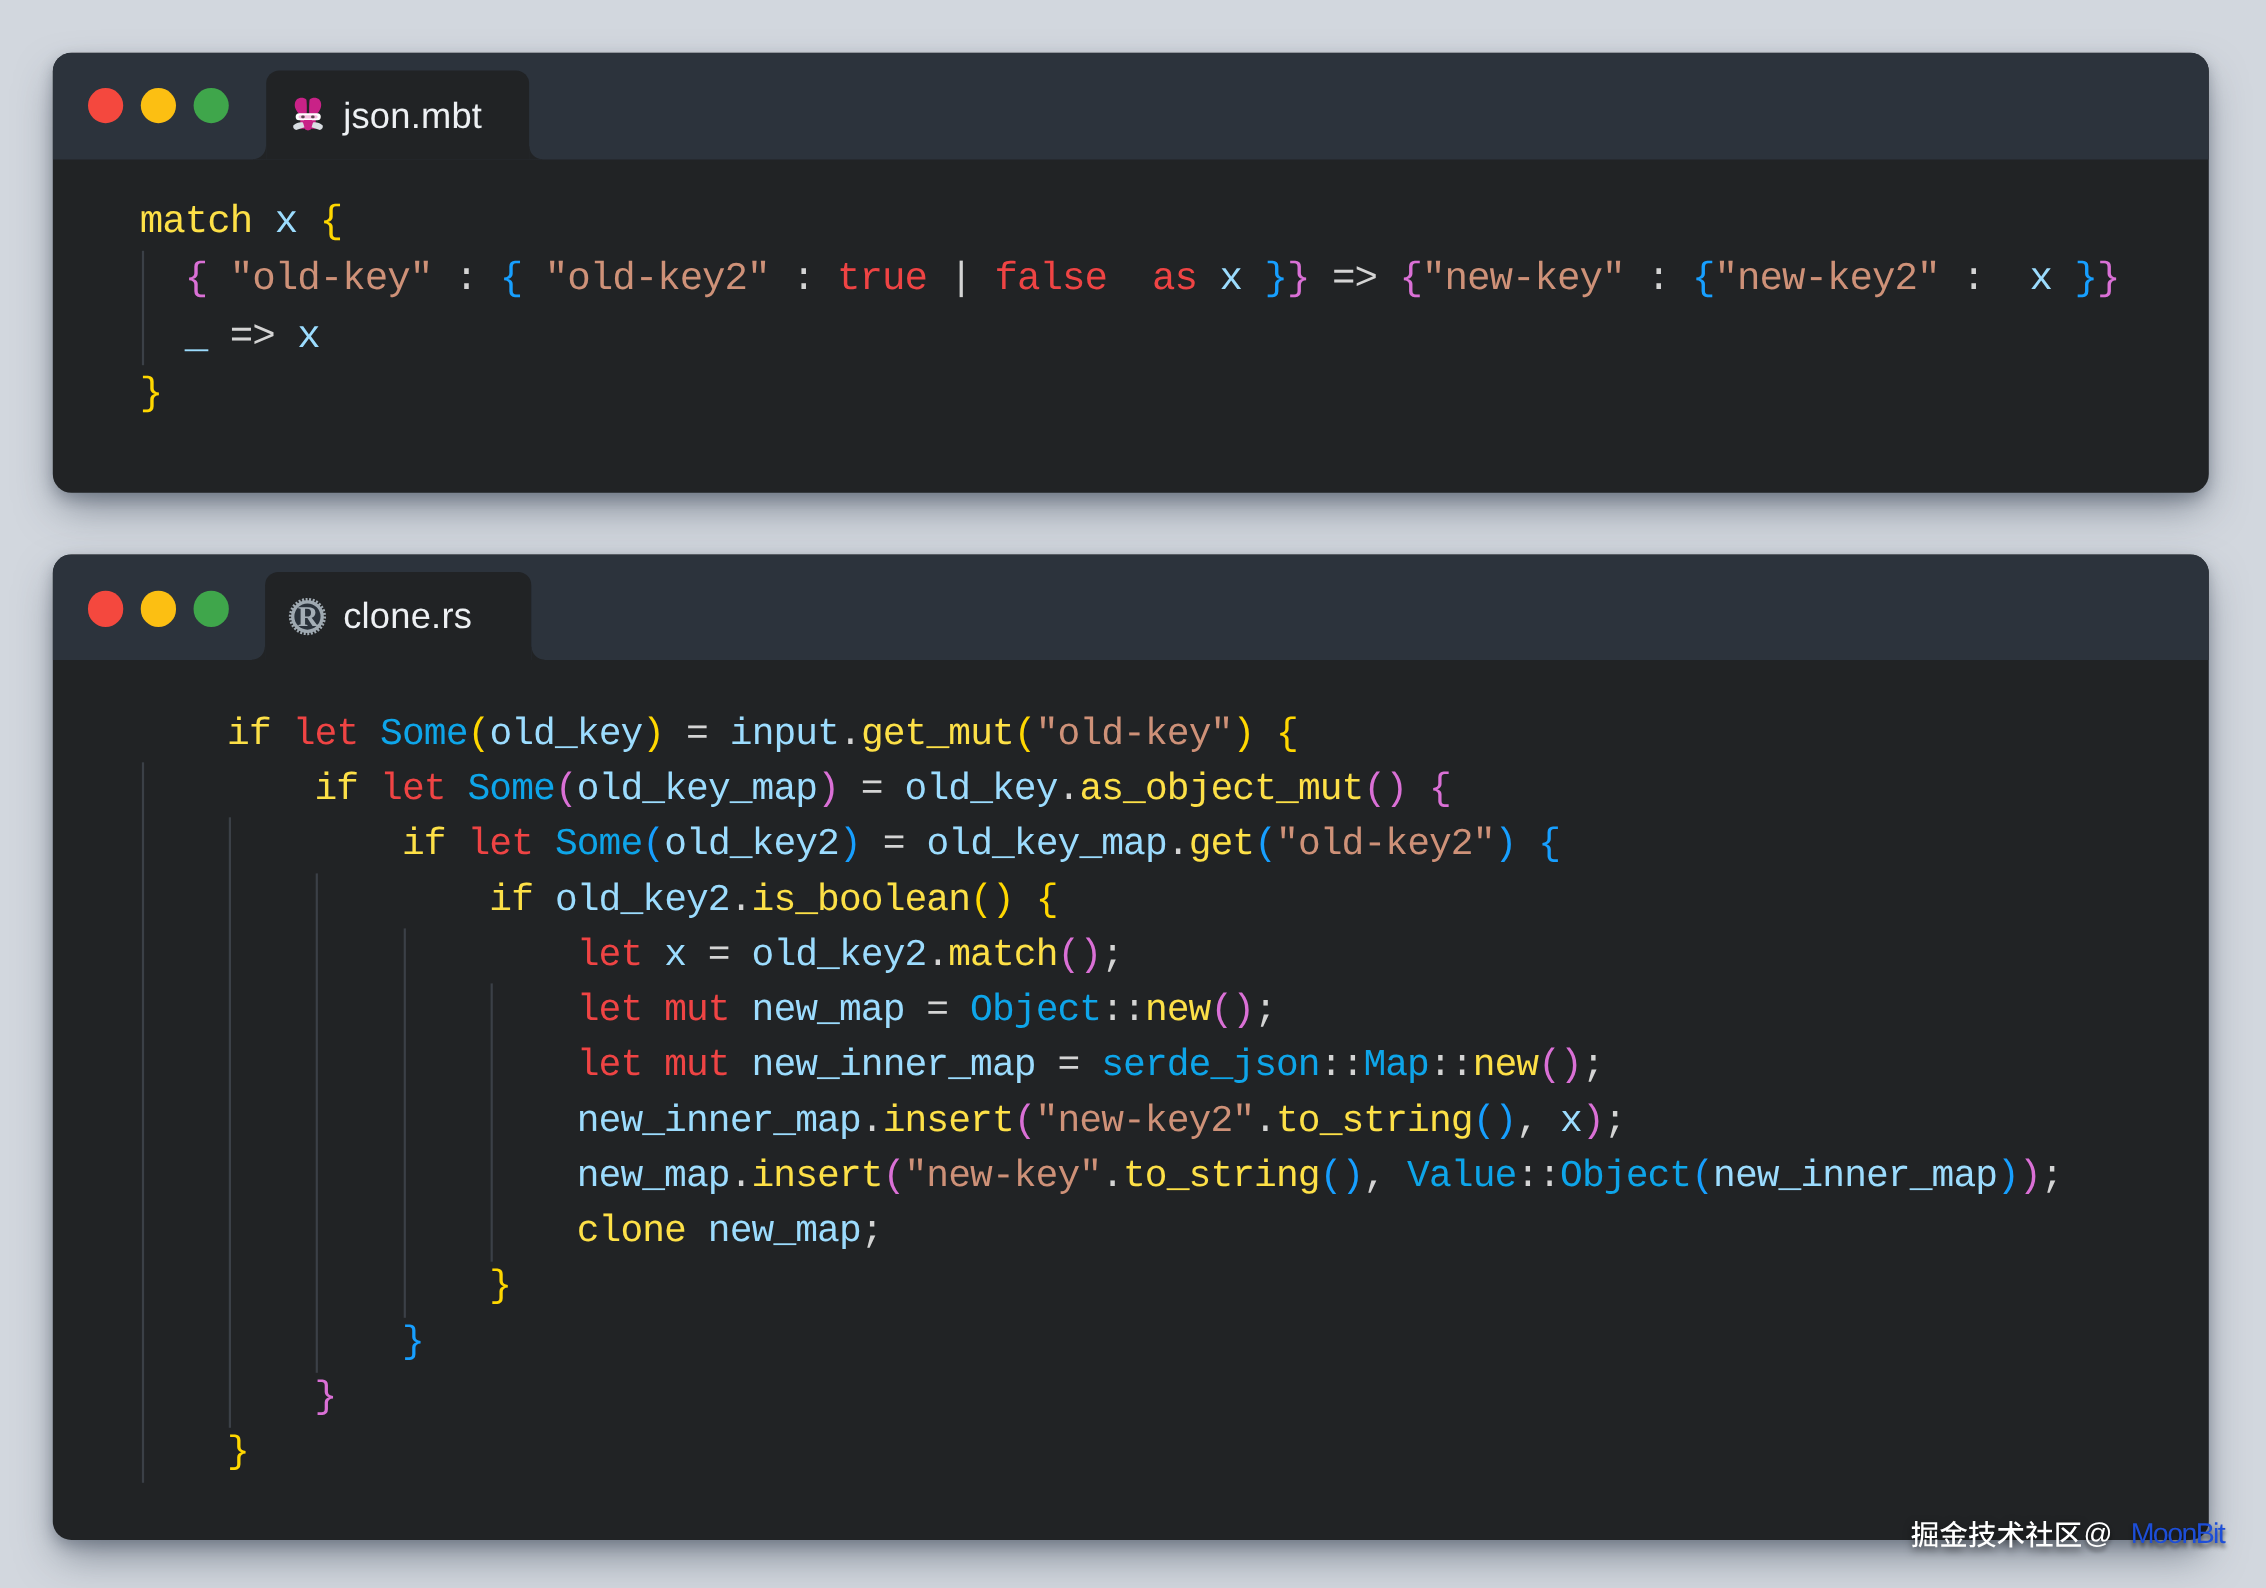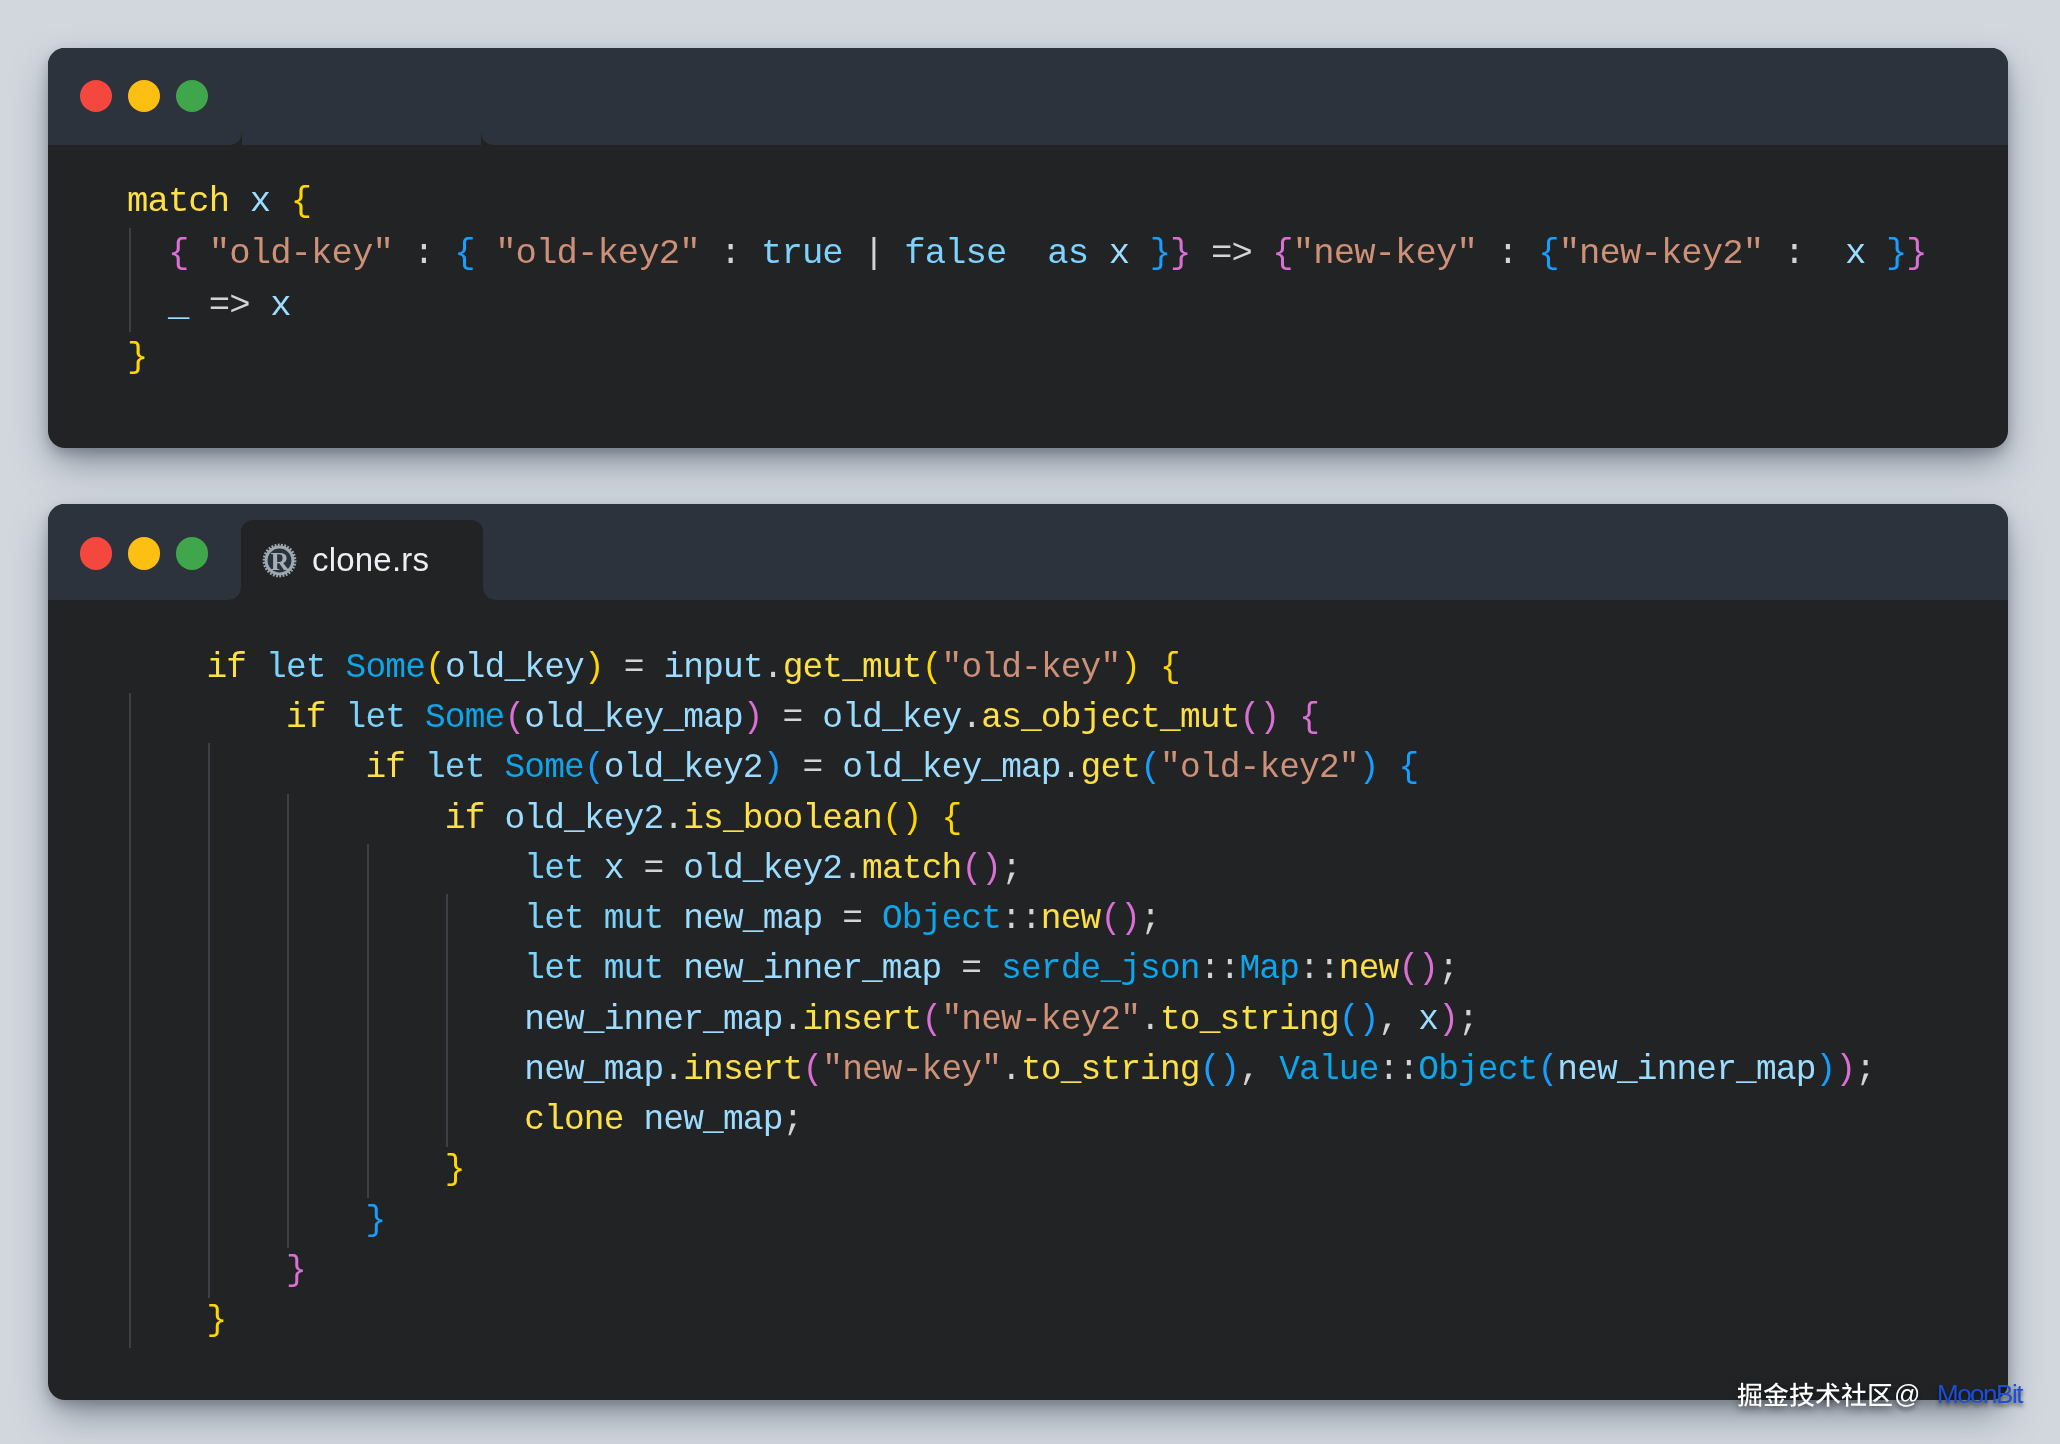--- a/index.html
+++ b/index.html
@@ -10,32 +10,49 @@
   .bar { position:absolute; left:0; top:0; width:100%; background:#2c333c; }
   .dot { position:absolute; width:32.5px; height:32.5px; border-radius:50%; }
   .tab { position:absolute; background:#212325; border-radius:12px 12px 0 0; display:flex; align-items:center; }
   .tab .lbl { color:#edf0f3; font-size:33px; letter-spacing:.2px; }
   .fil { position:absolute; width:12px; height:12px; bottom:0; }
   .fl  { background:radial-gradient(circle 12px at 0 0, rgba(0,0,0,0) 11.2px, #212325 12px); }
   .fr  { background:radial-gradient(circle 12px at 12px 0, rgba(0,0,0,0) 11.2px, #212325 12px); }
   pre { position:absolute; margin:0; font-family:"Liberation Mono", monospace; white-space:pre; }
   .g { position:absolute; width:2px; background:#3b4047; }
   
-  .kc{color:#fde047}.kw{color:#7dd3fc}.va{color:#9CDCFE}.fn{color:#fde047}
+  .kc{color:#fde047}.kw{color:#ef4444}.va{color:#9CDCFE}.fn{color:#fde047}
   .ty{color:#0ea5e9}.st{color:#CE9178}.pu{color:#D4D4D4}
   .b1{color:#FFD700}.b2{color:#DA70D6}.b3{color:#179FFF}
 </style>
 </head>
 <body>
 
 <div class="win" id="w1" style="top:48px; height:400px;">
   <div class="bar" style="height:97px;"></div>
   <div class="dot" style="left:31.5px; top:31.5px; background:#f4483e;"></div>
   <div class="dot" style="left:79.5px; top:31.5px; background:#fcbf12;"></div>
   <div class="dot" style="left:127.5px; top:31.5px; background:#3fa64b;"></div>
+  <div class="tab" style="left:194px; top:16px; width:239px; height:81px; padding-left:22px;">
+    <svg width="32" height="33" viewBox="0 0 32 33" style="margin-right:16px;">
+      <g>
+        <path d="M6.6 1.8 C4.0 3.6 3.2 7.6 4.9 11.4 C6.3 14.6 9.0 16.9 12.3 18.0 L14.7 18.0 C15.1 13.2 15.0 6.4 14.6 2.6 C12.4 0.2 8.6 0.4 6.6 1.8 Z" fill="#c92287"></path>
+        <path d="M25.4 1.8 C28.0 3.6 28.8 7.6 27.1 11.4 C25.7 14.6 23.0 16.9 19.7 18.0 L17.3 18.0 C16.9 13.2 17.0 6.4 17.4 2.6 C19.6 0.2 23.4 0.4 25.4 1.8 Z" fill="#c92287"></path>
+        <rect x="9" y="20" width="14" height="9" fill="#c92287"></rect>
+        <rect x="4.8" y="15.0" width="22.8" height="6.4" rx="3.2" fill="#ffffff"></rect>
+        <rect x="7.4" y="16.7" width="17.4" height="3.0" rx="1.5" fill="#f6bfe0"></rect>
+        <rect x="9.8" y="17" width="3.2" height="2.5" rx="1.1" fill="#5c4450"></rect>
+        <rect x="18.8" y="17" width="3.2" height="2.5" rx="1.1" fill="#5c4450"></rect>
+        <path d="M2.6 26.2 C5.4 23.6 9.0 22.8 11.4 23.4 L12.8 27.6 L5.2 30.2 C3.0 29.8 2.2 28.2 2.6 26.2 Z" fill="#d8dde2"></path>
+        <path d="M29.4 26.2 C26.6 23.6 23.0 22.8 20.6 23.4 L19.2 27.6 L26.8 30.2 C29.0 29.8 29.8 28.2 29.4 26.2 Z" fill="#d8dde2"></path>
+        <path d="M12.4 21.2 L19.6 21.2 L18.6 29.8 C17.2 30.8 14.8 30.8 13.4 29.8 Z" fill="#c92287"></path>
+      </g>
+    </svg>
+    <span class="lbl">json.mbt</span>
+  </div>
   <div class="fil fl" style="left:182px; top:85px;"></div>
   <div class="fil fr" style="left:433px; top:85px;"></div>
   <div class="g" style="left:80.5px; top:179.5px; height:104px;"></div>
   <pre style="left:79px; top:127.5px; font-size:35.6px; line-height:52px; letter-spacing:-0.9px;"><span class="kc">match</span> <span class="va">x</span> <span class="b1">{</span>
   <span class="b2">{</span> <span class="st">"old-key"</span> <span class="pu">:</span> <span class="b3">{</span> <span class="st">"old-key2"</span> <span class="pu">:</span> <span class="kw">true</span> <span class="pu">|</span> <span class="kw">false</span>  <span class="kw">as</span> <span class="va">x</span> <span class="b3">}</span><span class="b2">}</span> <span class="pu">=&gt;</span> <span class="b2">{</span><span class="st">"new-key"</span> <span class="pu">:</span> <span class="b3">{</span><span class="st">"new-key2"</span> <span class="pu">:</span>  <span class="va">x</span> <span class="b3">}</span><span class="b2">}</span>
   <span class="va">_</span> <span class="pu">=&gt;</span> <span class="va">x</span>
 <span class="b1">}</span></pre>
 </div>
 
 <div class="win" id="w2" style="top:504px; height:896px;">

